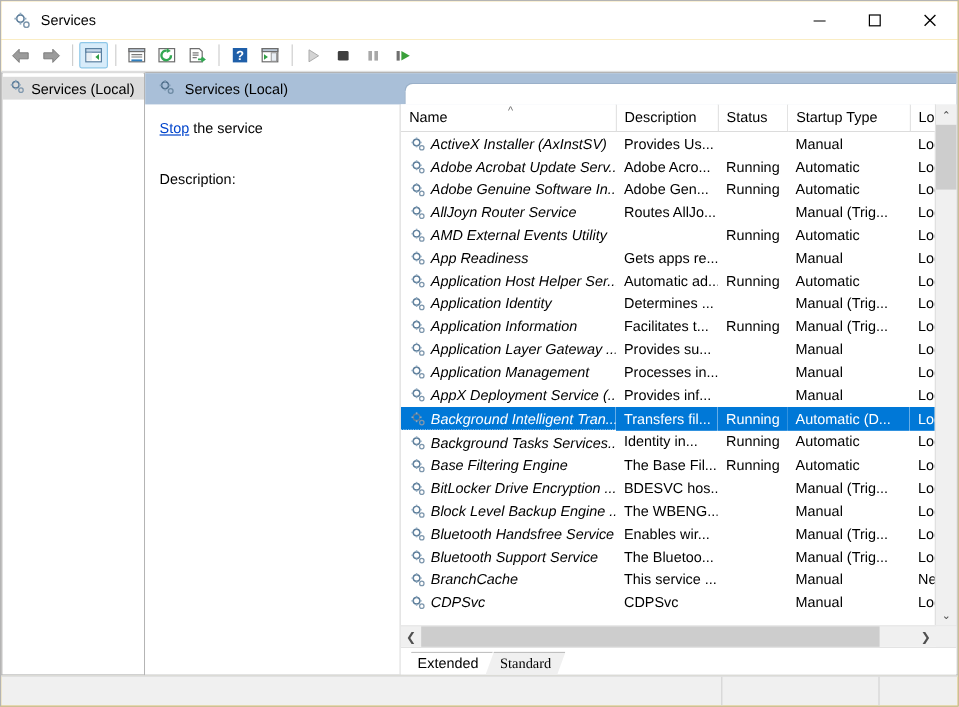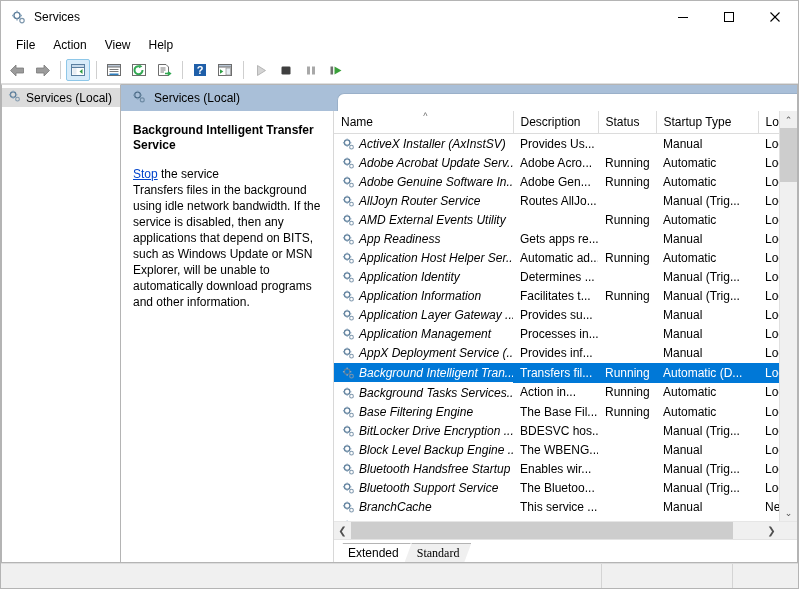--- a/index.html
+++ b/index.html
@@ -424,26 +424,20 @@
       </div>
       <div class="winbtn">
         <svg width="12" height="12" viewBox="0 0 12 12">
             <line x1="1.5" y1="1.5" x2="10.5" y2="10.5" stroke="#000" stroke-width="1.1"></line>
             <line x1="10.5" y1="1.5" x2="1.5" y2="10.5" stroke="#000" stroke-width="1.1"></line>
           </svg>
       </div>
     </div>
   </div>
 
-  <div class="menubar">
-    <div class="menu-item">File</div>
-    <div class="menu-item">Action</div>
-    <div class="menu-item">View</div>
-    <div class="menu-item">Help</div>
-  </div>
 
   <div class="toolbar">
     <div class="tb-btn">
       <svg width="17" height="15" viewBox="0 0 17 15">
         <path d="M7 2 L1.5 7.5 L7 13 L7 10 L14.5 10 L14.5 5 L7 5 Z" fill="#9b9b9b" stroke="#7a7a7a" stroke-width="0.8" stroke-linejoin="round"></path>
       </svg>
     </div>
     <div class="tb-btn">
       <svg width="17" height="15" viewBox="0 0 17 15">
         <path d="M10 2 L15.5 7.5 L10 13 L10 10 L2.5 10 L2.5 5 L10 5 Z" fill="#9b9b9b" stroke="#7a7a7a" stroke-width="0.8" stroke-linejoin="round"></path>
@@ -558,27 +552,26 @@
             </g>
             <circle cx="12" cy="11.6" r="2.1" fill="none" stroke="#6d8aa3" stroke-width="1.2"></circle>
           </svg>
         </span>
         <span class="lbl">Services (Local)</span>
       </div>
 
       <div class="pane-content">
 
         <div class="detail">
-          <div class="detail-title">Background Intelligent Transfer Service</div>
 
           <div class="detail-line">
             <span class="detail-link">Stop</span><span> the service</span>
           </div>
 
-          <div class="detail-desc-body">Transfers files in the background using idle network bandwidth. If the service is disabled, then any applications that depend on BITS, such as Windows Update or MSN Explorer, will be unable to automatically download programs and other information.</div>
+          <div class="detail-desc-label">Description:</div>
         </div>
 
         <div class="listwrap">
           <div class="listrow-area">
             <div class="list-main">
               <table class="svc">
                 <colgroup>
                   <col class="col-name">
                   <col class="col-desc">
                   <col class="col-status">
@@ -810,21 +803,21 @@
                       <td class="c-name"><span><svg class="svcicon" width="14" height="14" viewBox="0 0 16 16">
                             <circle cx="7" cy="6.5" r="3.1" fill="none" stroke="#5b7c99" stroke-width="1.4"></circle>
                             <g fill="#8fa9bf">
                               <rect x="6.3" y="1.8" width="1.5" height="1.8"></rect>
                               <rect x="6.3" y="9.4" width="1.5" height="1.8"></rect>
                               <rect x="2.2" y="5.8" width="1.8" height="1.5"></rect>
                               <rect x="10" y="5.8" width="1.8" height="1.5"></rect>
                             </g>
                             <circle cx="12" cy="11.6" r="2.1" fill="none" stroke="#7e97ad" stroke-width="1.2"></circle>
                           </svg></span><span class="nm">Background Tasks Services...</span></td>
-                      <td>Action in...</td>
+                      <td>Identity in...</td>
                       <td>Running</td>
                       <td>Automatic</td>
                       <td>Loc</td>
                     </tr>
                     <tr class="row">
                       <td class="c-name"><span><svg class="svcicon" width="14" height="14" viewBox="0 0 16 16">
                             <circle cx="7" cy="6.5" r="3.1" fill="none" stroke="#5b7c99" stroke-width="1.4"></circle>
                             <g fill="#8fa9bf">
                               <rect x="6.3" y="1.8" width="1.5" height="1.8"></rect>
                               <rect x="6.3" y="9.4" width="1.5" height="1.8"></rect>
@@ -873,21 +866,21 @@
                     <tr class="row">
                       <td class="c-name"><span><svg class="svcicon" width="14" height="14" viewBox="0 0 16 16">
                             <circle cx="7" cy="6.5" r="3.1" fill="none" stroke="#5b7c99" stroke-width="1.4"></circle>
                             <g fill="#8fa9bf">
                               <rect x="6.3" y="1.8" width="1.5" height="1.8"></rect>
                               <rect x="6.3" y="9.4" width="1.5" height="1.8"></rect>
                               <rect x="2.2" y="5.8" width="1.8" height="1.5"></rect>
                               <rect x="10" y="5.8" width="1.8" height="1.5"></rect>
                             </g>
                             <circle cx="12" cy="11.6" r="2.1" fill="none" stroke="#7e97ad" stroke-width="1.2"></circle>
-                          </svg></span><span class="nm">Bluetooth Handsfree Startup</span></td>
+                          </svg></span><span class="nm">Bluetooth Handsfree Service</span></td>
                       <td>Enables wir...</td>
                       <td></td>
                       <td>Manual (Trig...</td>
                       <td>Loc</td>
                     </tr>
                     <tr class="row">
                       <td class="c-name"><span><svg class="svcicon" width="14" height="14" viewBox="0 0 16 16">
                             <circle cx="7" cy="6.5" r="3.1" fill="none" stroke="#5b7c99" stroke-width="1.4"></circle>
                             <g fill="#8fa9bf">
                               <rect x="6.3" y="1.8" width="1.5" height="1.8"></rect>

